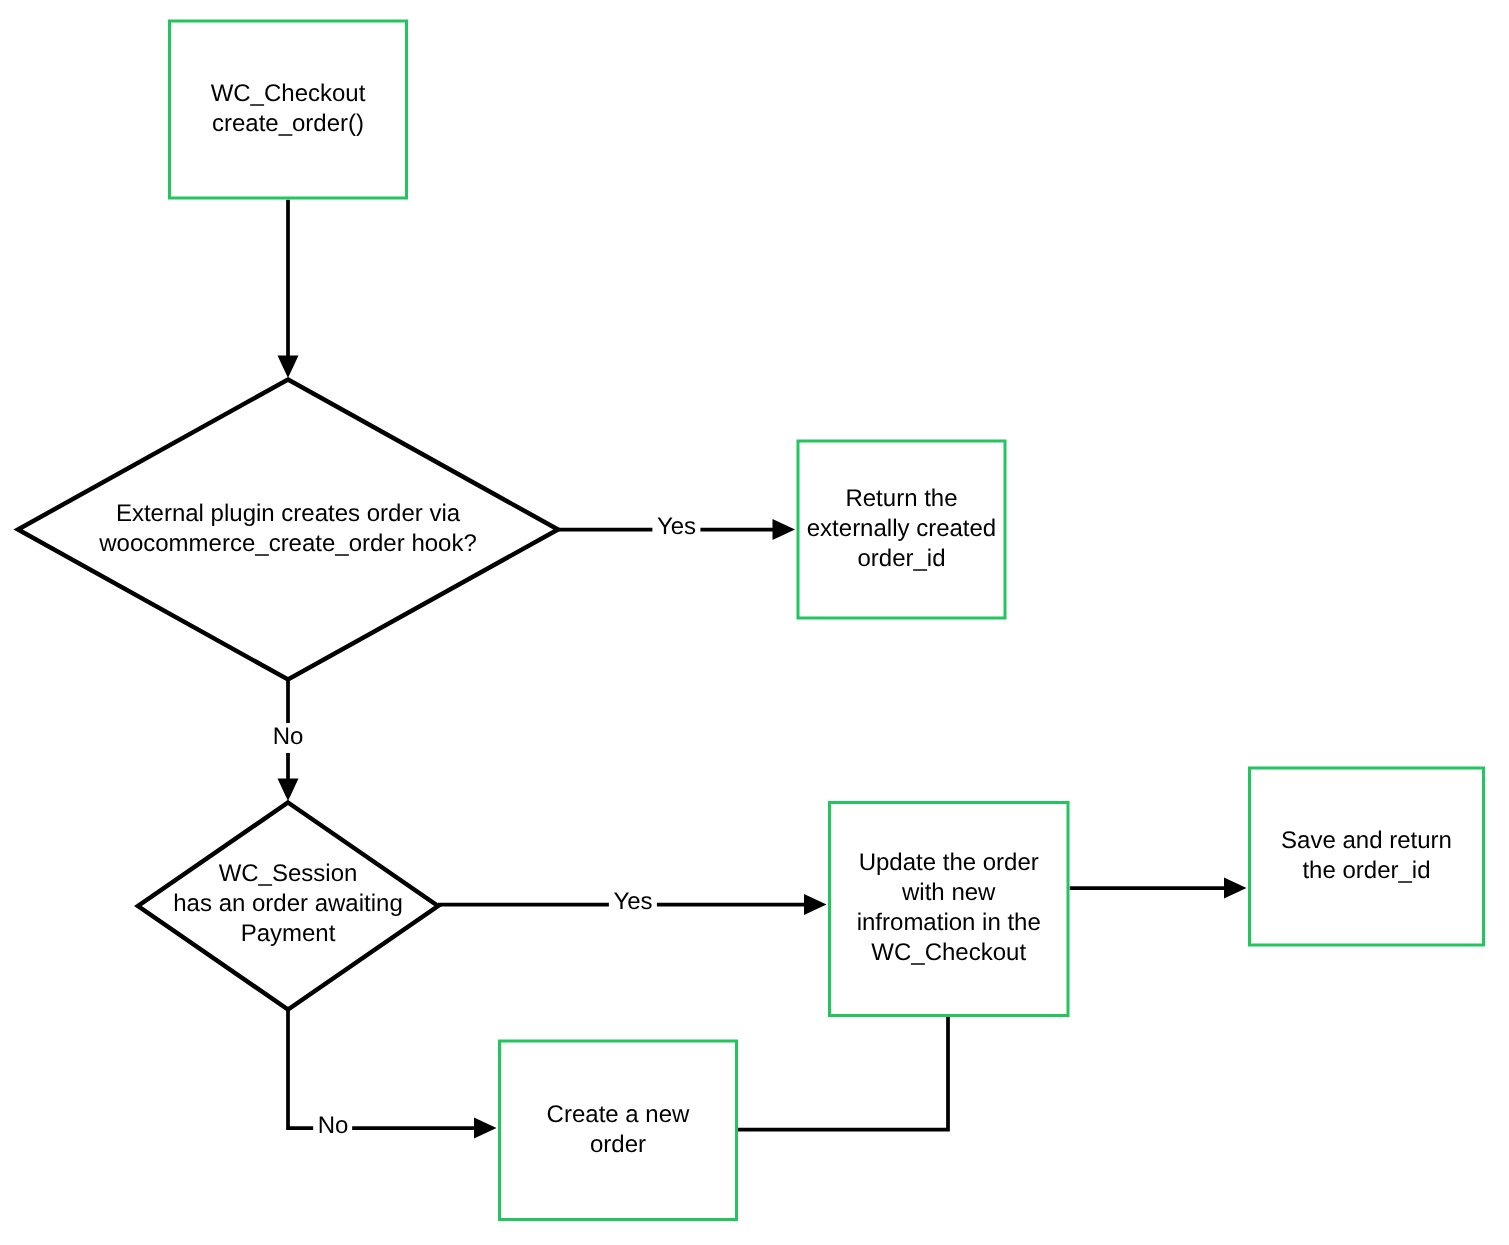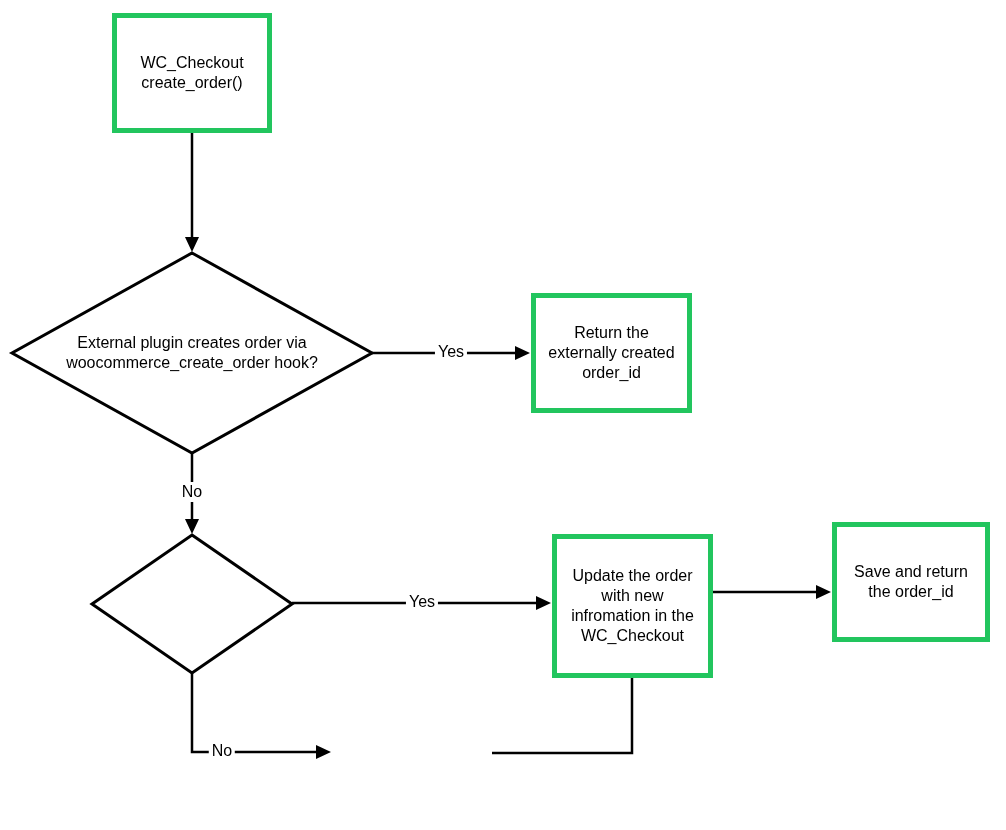--- a/index.html
+++ b/index.html
@@ -22,21 +22,21 @@
     position: absolute;
     left: 0;
     top: 0;
     width: 1006px;
     height: 830px;
   }
   .node {
     position: absolute;
     box-sizing: border-box;
     background: #ffffff;
-    border: 5px solid #22c55e;
+    border: 2px solid #22c55e;
     display: flex;
     align-items: center;
     justify-content: center;
     text-align: center;
   }
   .node-label {
     white-space: pre-line;
   }
   .float-label {
     position: absolute;
@@ -82,42 +82,49 @@
 
     <polyline points="492,753 632,753 632,668" fill="none" stroke="#000000" stroke-width="2.5"></polyline>
     <polygon points="632,655 625,670 639,670" fill="#000000"></polygon>
   </svg>
 
   <div class="node" style="left:112px; top:13px; width:160px; height:120px;">
     <span class="node-label">WC_Checkout
 create_order()</span>
   </div>
 
-  <div class="node" style="left:531px; top:293px; width:161px; height:120px;">
+  <div class="node" style="left:531px; top:293px; width:140px; height:120px;">
     <span class="node-label">Return the
 externally created
 order_id</span>
   </div>
 
   <div class="node" style="left:552px; top:534px; width:161px; height:144px;">
     <span class="node-label">Update the order
 with new
 infromation in the
 WC_Checkout</span>
   </div>
 
-  <div class="node" style="left:832px; top:522px; width:158px; height:120px;">
+  <div class="node" style="left:832px; top:511px; width:158px; height:120px;">
     <span class="node-label">Save and return
 the order_id</span>
   </div>
 
+  <div class="node" style="left:332px; top:693px; width:160px; height:121px;">
+    <span class="node-label">Create a new
+order</span>
+  </div>
 
   <div class="float-label" style="left:192px; top:353px;">External plugin creates order via
 woocommerce_create_order hook?</div>
 
+  <div class="float-label" style="left:192px; top:603px;">WC_Session
+has an order awaiting
+Payment</div>
 
   <div class="edge-label" style="left:451px; top:352px;">Yes</div>
 
   <div class="edge-label" style="left:192px; top:492px;">No</div>
 
   <div class="edge-label" style="left:422px; top:602px;">Yes</div>
 
   <div class="edge-label" style="left:222px; top:751px;">No</div>
 
 </div>

